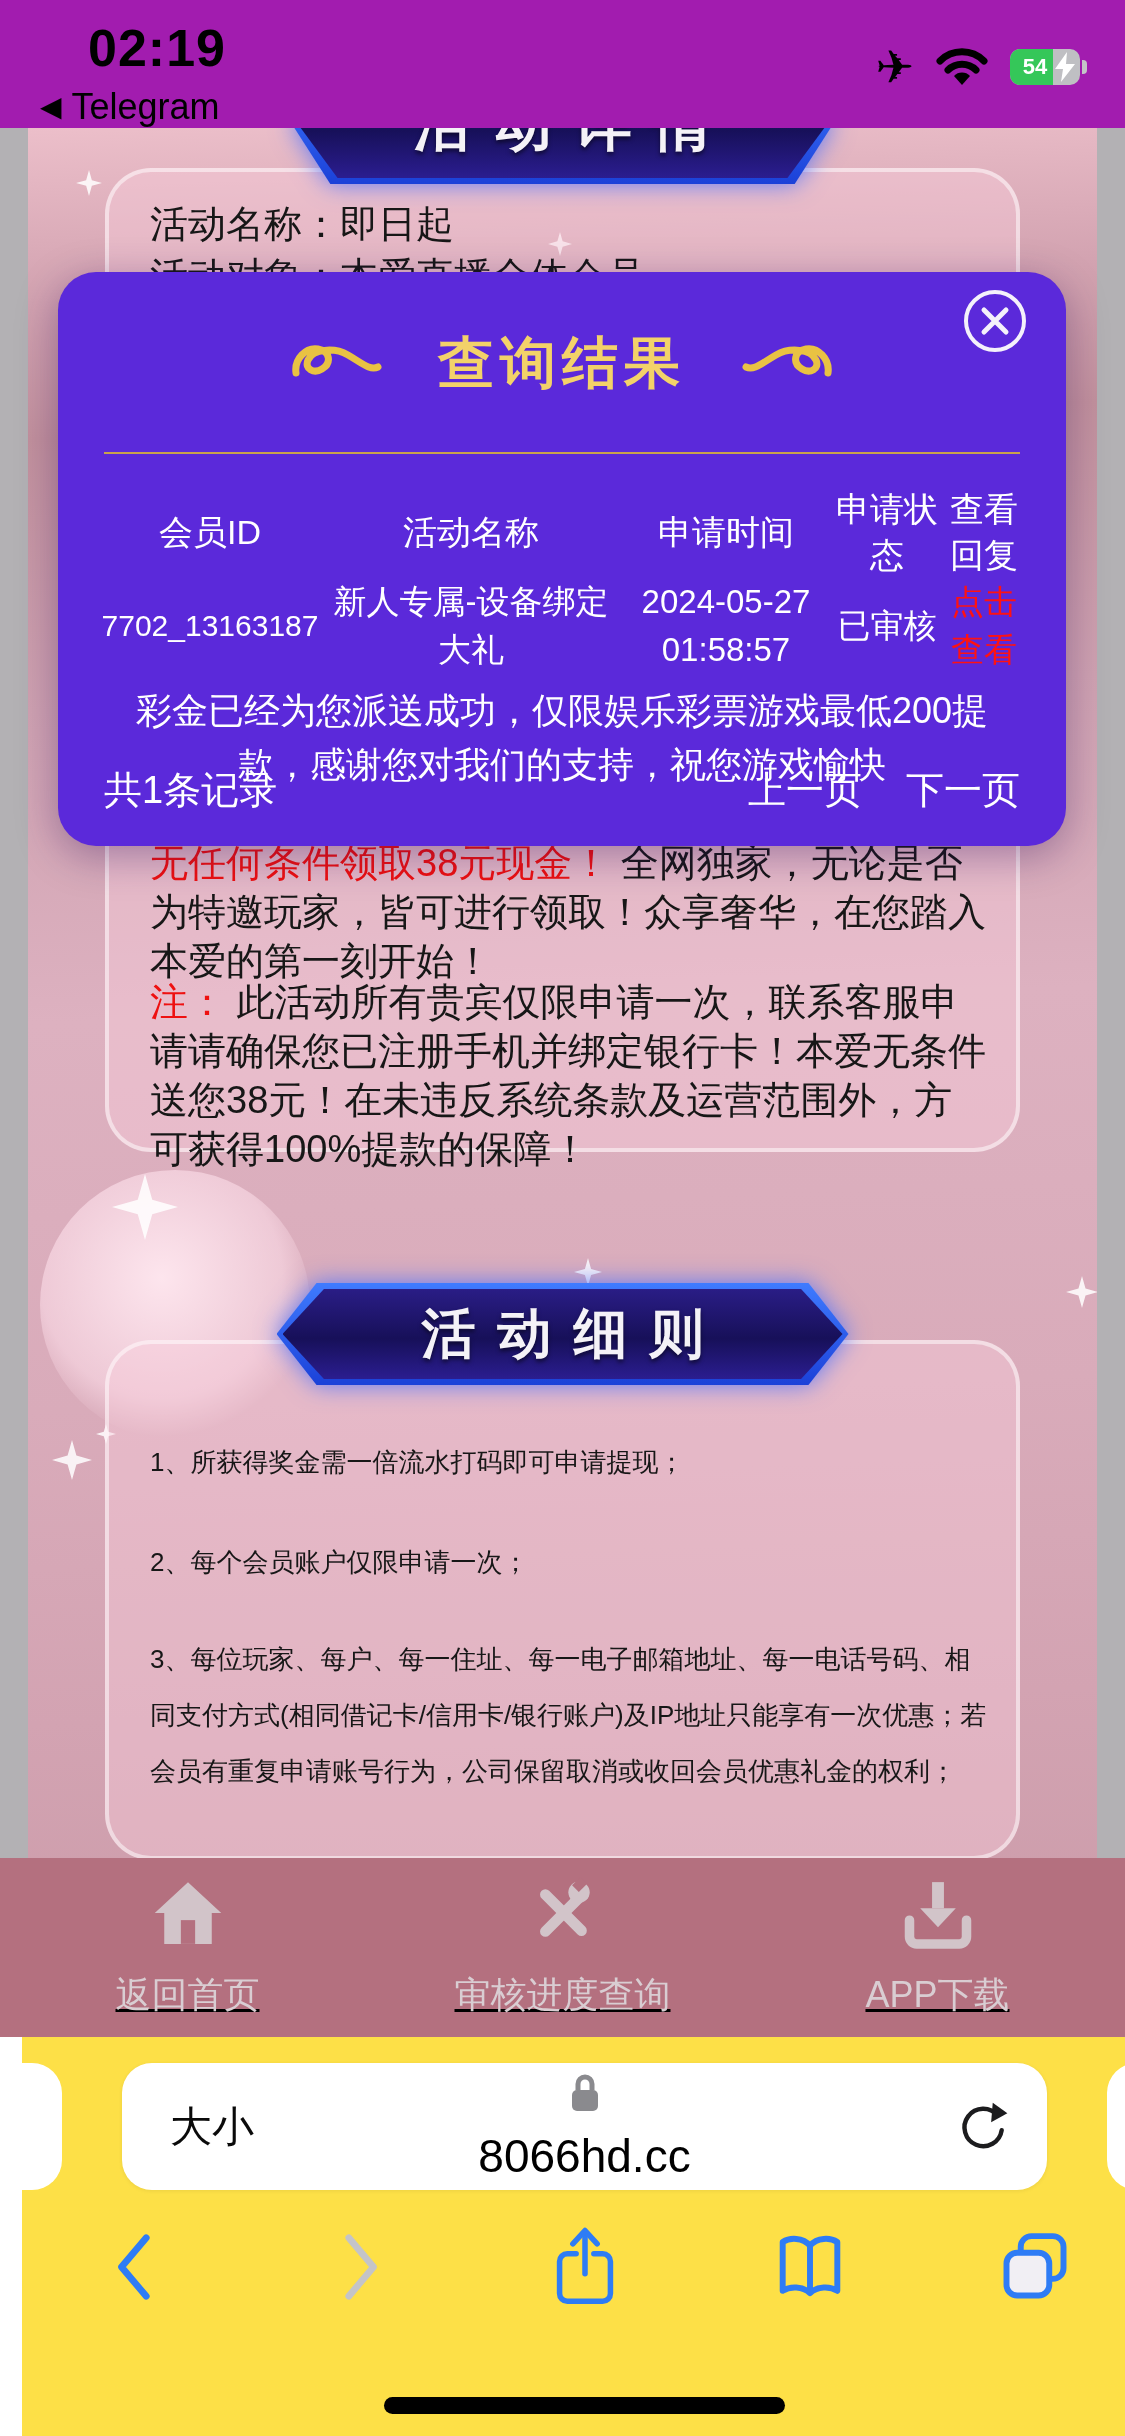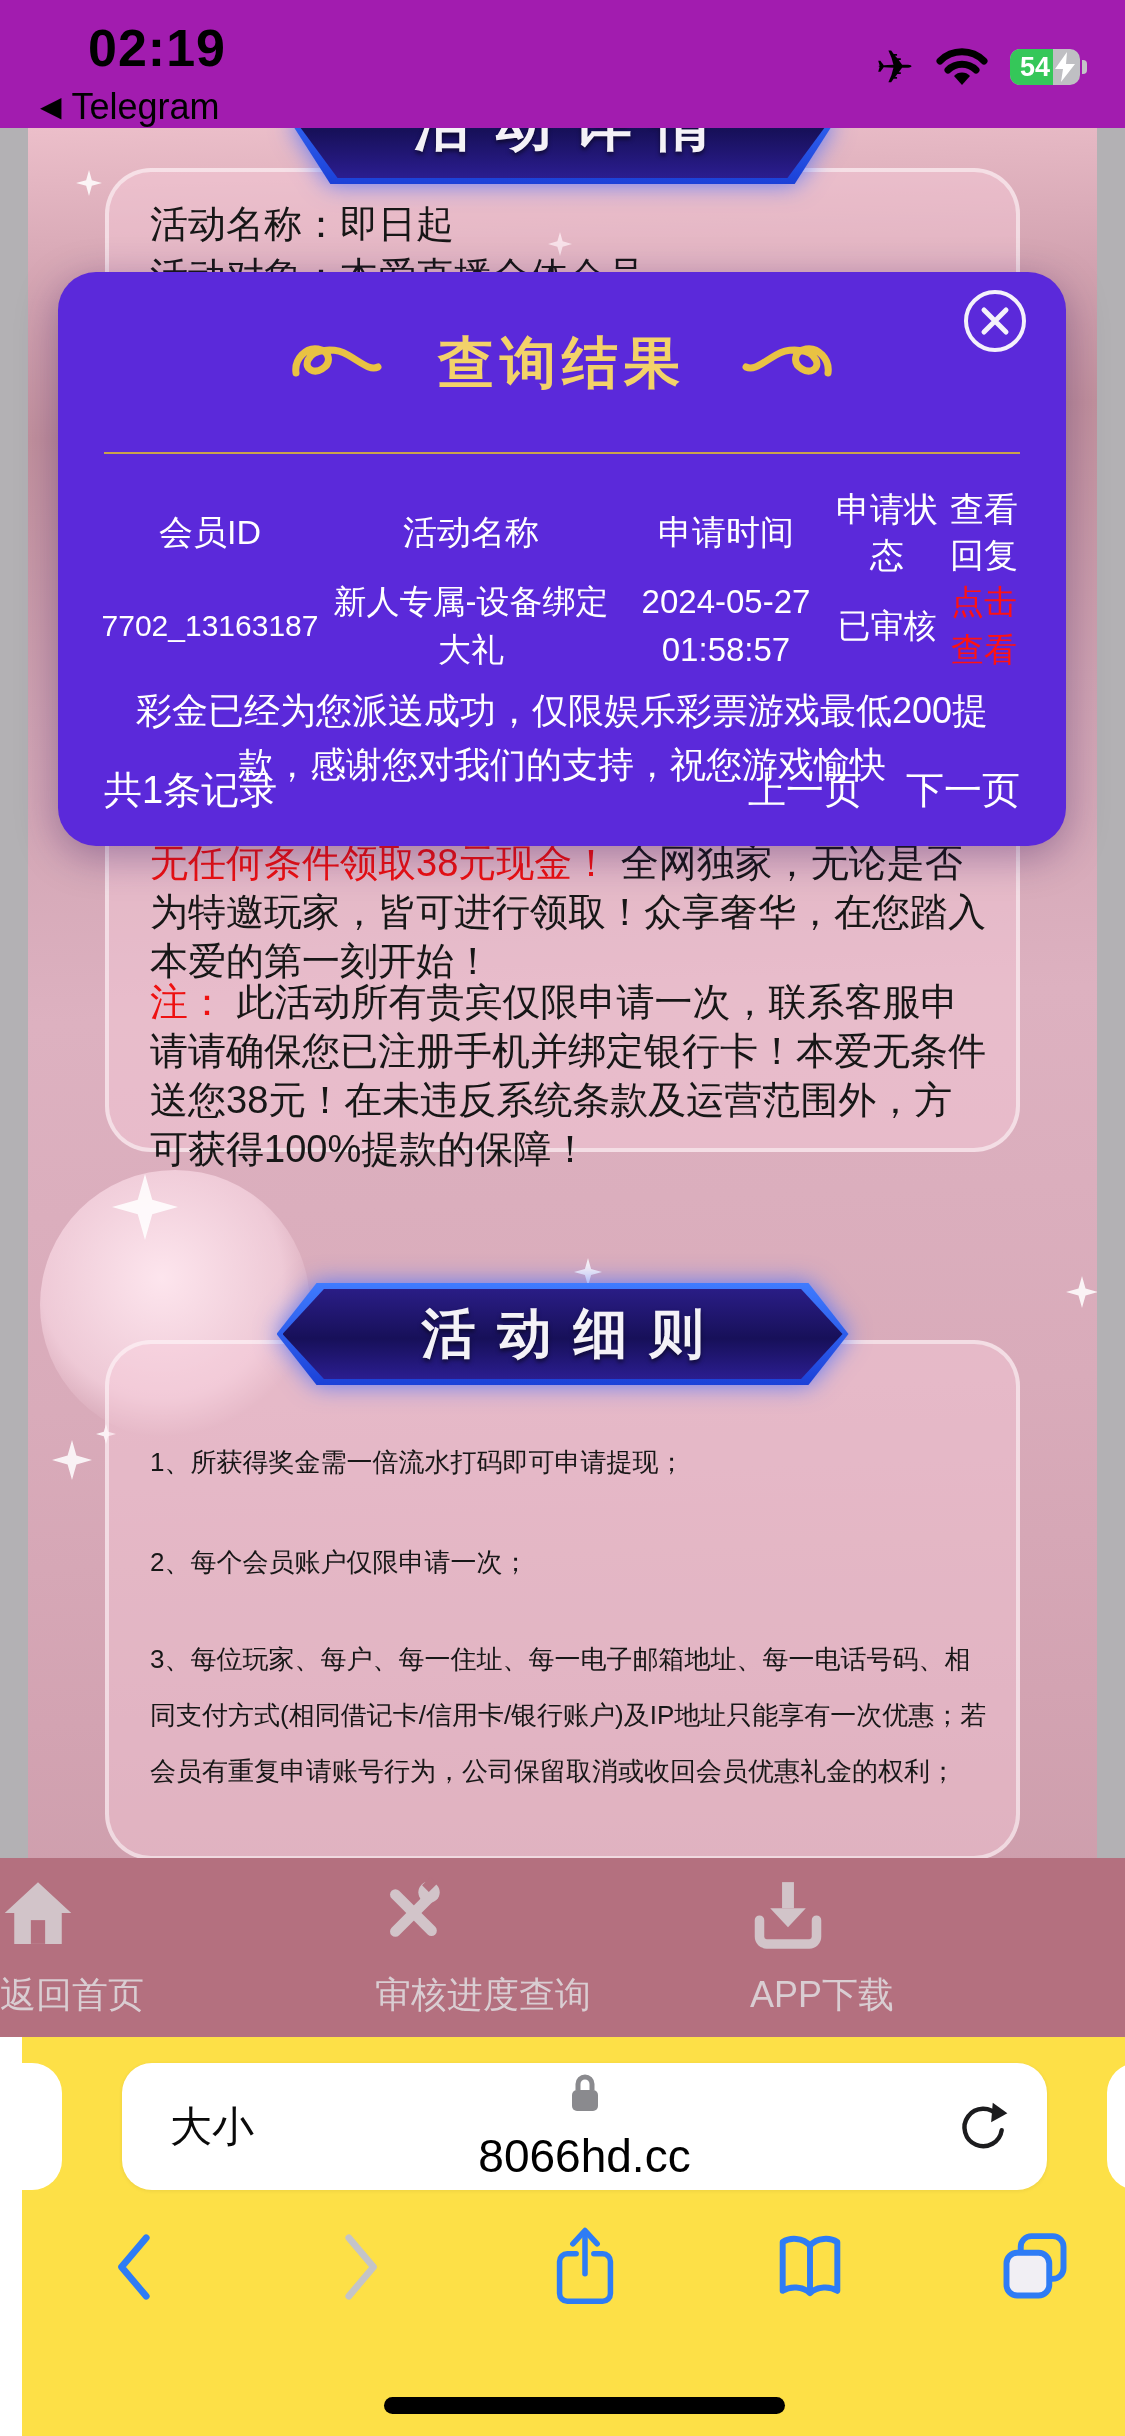--- a/index.html
+++ b/index.html
@@ -11,21 +11,21 @@
   .statusbar { position:absolute; left:0; top:0; width:1125px; height:128px; background:#a21caf; z-index:50; }
   .sb-time { position:absolute; left:88px; top:18px; font-size:52px; font-weight:700; color:#000; letter-spacing:1px; }
   .sb-backapp { position:absolute; left:40px; top:86px; font-size:36px; color:#000; display:flex; align-items:center; gap:10px; }
   .sb-back-tri { font-size:28px; line-height:36px; }
   .sb-icons { position:absolute; right:38px; top:44px; display:flex; align-items:center; gap:22px; }
   .sb-plane { font-size:46px; color:#000; line-height:46px; }
   .batt { display:flex; align-items:center; }
   .batt-body { position:relative; width:70px; height:36px; border-radius:10px; background:#bfbfc3; overflow:hidden; }
   .batt-fill { position:absolute; left:0; top:0; bottom:0; width:62%; background:#35c759; }
   .batt-num { position:absolute; left:4px; top:0; width:42px; height:36px; display:flex; align-items:center; justify-content:center;
-    font-size:27px; font-weight:700; color:#fff; z-index:2; }
+    font-size:22px; font-weight:700; color:#fff; z-index:2; }
   .batt-bolt { position:absolute; right:2px; top:2px; z-index:2; }
   .batt-cap { width:5px; height:14px; background:#c4c4c8; border-radius:0 4px 4px 0; margin-left:2px; }
 
   
   .webview { position:absolute; left:0; top:128px; width:1125px; height:1909px; overflow:hidden;
     background:linear-gradient(178deg,#ecbfca 0%,#d2a2b0 9%,#c2919d 16%,#cfa2b1 30%,#ddb1c0 46%,#d9abba 66%,#d3a3b2 82%,#c99aa7 100%); }
   .edge-strip { position:absolute; top:0; bottom:0; width:28px; background:#b3b1b4; z-index:1; }
   .edge-left { left:0; } .edge-right { right:0; }
 
   .sparkle { position:absolute; background:#fff; opacity:.85;
@@ -69,21 +69,21 @@
     align-items:center; color:#fff; font-size:38px; }
   .pager { display:flex; gap:44px; }
   .pager span { cursor:pointer; }
 
   
   .rule { position:absolute; left:150px; width:840px; font-size:26px; color:#171717; line-height:56px; z-index:3; }
 
   
   .navbar { position:absolute; left:0; top:1730px; width:1125px; height:179px; background:#b4707f; z-index:4;
     display:flex; }
-  .nav-item { flex:1; display:flex; flex-direction:column; justify-content:center; gap:20px; cursor:pointer; }
+  .nav-item { flex:1; display:flex; flex-direction:column; align-items:center; justify-content:center; gap:20px; cursor:pointer;text-decoration:underline; }
   .nav-label { color:#d9cdd2; font-size:36px; }
 
   
   .safari { position:absolute; left:0; top:2037px; width:1125px; height:399px; background:#fde047; z-index:40;margin-left:22px; }
   .urlbar { position:absolute; top:26px; left:100px; width:925px; height:127px; background:#fff; border-radius:30px;
     box-shadow:0 1px 4px rgba(0,0,0,.07); display:flex; align-items:center; cursor:text; }
   .urlstub { position:absolute; top:26px; width:110px; height:127px; background:#fff; border-radius:30px; }
   .stub-left { left:-70px; } .stub-right { left:1085px; }
   .url-textsize { position:absolute; left:48px; font-size:42px; color:#0a0a0a; cursor:pointer; }
   .url-center { position:absolute; left:0; right:0; display:flex; align-items:center; justify-content:center; gap:14px;flex-direction:column; }

